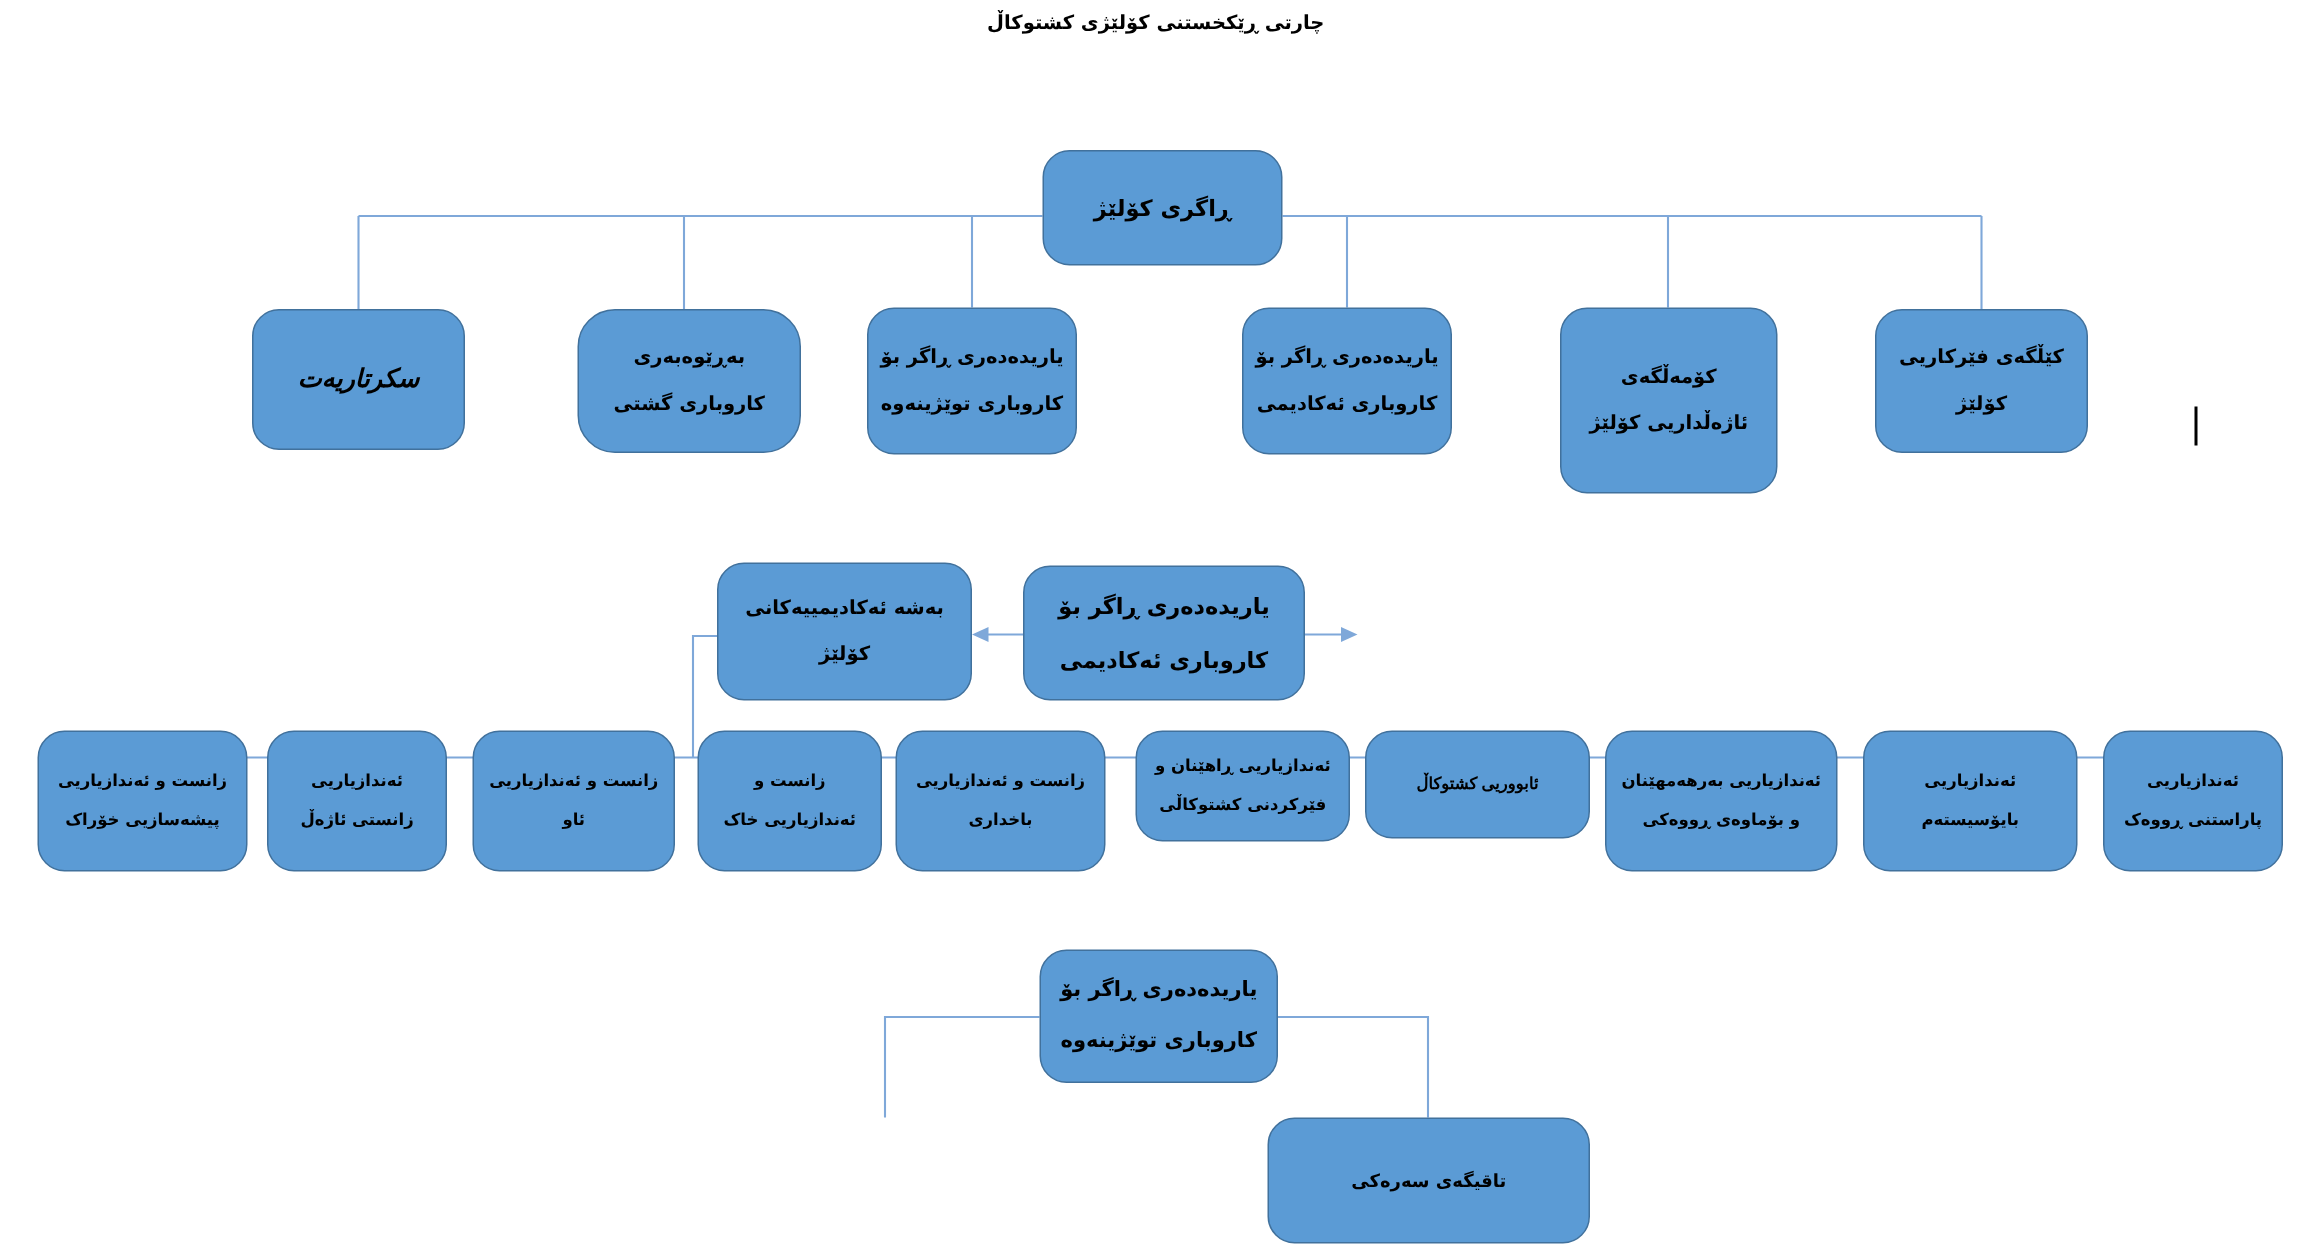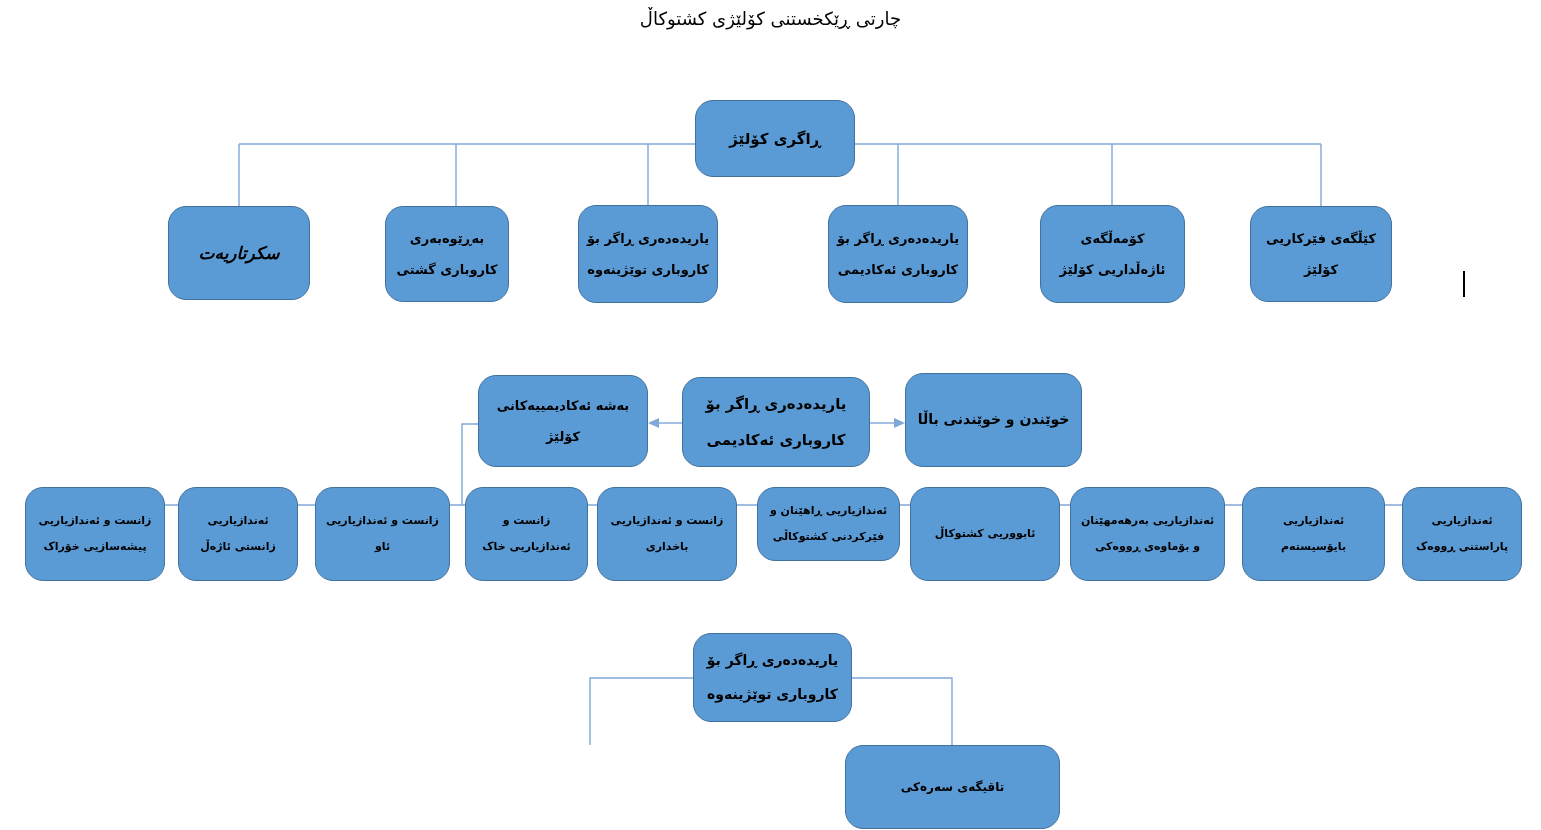--- a/index.html
+++ b/index.html
@@ -7,21 +7,21 @@
     --box_border:#41719C;
     --connector:#7FA8D9;
     --text:#000000;
     --background:#FFFFFF;
   }
   html,body{margin:0;padding:0;background:var(--background);}
   body{font-family:"DejaVu Sans",sans-serif;}
   #canvas{position:relative;width:1541px;height:830px;background:var(--background);overflow:hidden;}
   #chart-title{
     position:absolute;top:8px;left:0;width:1541px;text-align:center;
-    direction:rtl;font-size:18px;font-weight:400;color:var(--text);
+    direction:rtl;font-size:13px;font-weight:700;color:var(--text);
   }
   #wires{position:absolute;left:0;top:0;z-index:0;}
   .node{
     position:absolute;z-index:1;box-sizing:border-box;
     background:var(--box_fill);
     border:1.4px solid var(--box_border);
     border-radius:18px;
     display:flex;align-items:center;justify-content:center;
     text-align:center;direction:rtl;
     color:var(--text);font-weight:700;
@@ -59,50 +59,49 @@
 
     <path class="connector" d="M95 505 H1462"></path>
 
     <path class="connector" d="M693 678 H590 V745"></path>
     <path class="connector" d="M852 678 H952 V745"></path>
   </svg>
 
   <div class="node" style="left:695px;top:100px;width:160px;height:77px;font-size:15px;">ڕاگری کۆلێژ</div>
 
   <div class="node" style="left:168px;top:206px;width:142px;height:94px;font-size:17px;font-style:italic;">سکرتاریەت</div>
-  <div class="node" style="left:385px;top:206px;width:124px;height:96px;font-size:13px;">بەڕێوەبەری
+  <div class="node" style="left:385px;top:206px;width:149px;height:96px;font-size:13px;border-radius:25px;">بەڕێوەبەری
 کاروباری گشتی</div>
   <div class="node" style="left:578px;top:205px;width:140px;height:98px;font-size:13px;">یاریدەدەری ڕاگر بۆ
 کاروباری توێژینەوە</div>
   <div class="node" style="left:828px;top:205px;width:140px;height:98px;font-size:13px;">یاریدەدەری ڕاگر بۆ
 کاروباری ئەکادیمی</div>
-  <div class="node" style="left:1040px;top:205px;width:145px;height:98px;font-size:13px;">کۆمەڵگەی
+  <div class="node" style="left:1040px;top:205px;width:145px;height:124px;font-size:13px;">کۆمەڵگەی
 ئاژەڵداریی کۆلێژ</div>
   <div class="node" style="left:1250px;top:206px;width:142px;height:96px;font-size:13px;">کێڵگەی فێرکاریی
 کۆلێژ</div>
 
   <div class="node" style="left:478px;top:375px;width:170px;height:92px;font-size:13px;">بەشە ئەکادیمییەکانی
 کۆلێژ</div>
   <div class="node" style="left:682px;top:377px;width:188px;height:90px;font-size:15px;">یاریدەدەری ڕاگر بۆ
 کاروباری ئەکادیمی</div>
-  <div class="node" style="left:905px;top:373px;width:177px;height:94px;font-size:14px;">خوێندن و خوێندنی باڵا</div>
 
   <div class="node" style="left:25px;top:487px;width:140px;height:94px;font-size:11px;">زانست و ئەندازیاریی
 پیشەسازیی خۆراک</div>
   <div class="node" style="left:178px;top:487px;width:120px;height:94px;font-size:11px;">ئەندازیاریی
 زانستی ئاژەڵ</div>
   <div class="node" style="left:315px;top:487px;width:135px;height:94px;font-size:11px;">زانست و ئەندازیاریی
 ئاو</div>
   <div class="node" style="left:465px;top:487px;width:123px;height:94px;font-size:11px;">زانست و
 ئەندازیاریی خاک</div>
   <div class="node" style="left:597px;top:487px;width:140px;height:94px;font-size:11px;">زانست و ئەندازیاریی
 باخداری</div>
   <div class="node" style="left:757px;top:487px;width:143px;height:74px;font-size:11px;">ئەندازیاریی ڕاهێنان و
 فێرکردنی کشتوکاڵی</div>
-  <div class="node" style="left:910px;top:487px;width:150px;height:94px;font-size:11px;">ئابووریی کشتوکاڵ</div>
+  <div class="node" style="left:910px;top:487px;width:150px;height:72px;font-size:11px;font-family:Liberation Serif, serif;">ئابووریی کشتوکاڵ</div>
   <div class="node" style="left:1070px;top:487px;width:155px;height:94px;font-size:11px;">ئەندازیاریی بەرهەمهێنان
 و بۆماوەی ڕووەکی</div>
   <div class="node" style="left:1242px;top:487px;width:143px;height:94px;font-size:11px;">ئەندازیاریی
 بایۆسیستەم</div>
   <div class="node" style="left:1402px;top:487px;width:120px;height:94px;font-size:11px;">ئەندازیاریی
 پاراستنی ڕووەک</div>
 
   <div class="node" style="left:693px;top:633px;width:159px;height:89px;font-size:14px;">یاریدەدەری ڕاگر بۆ
 کاروباری توێژینەوە</div>
   <div class="node" style="left:845px;top:745px;width:215px;height:84px;font-size:12px;">تاقیگەی سەرەکی</div>

